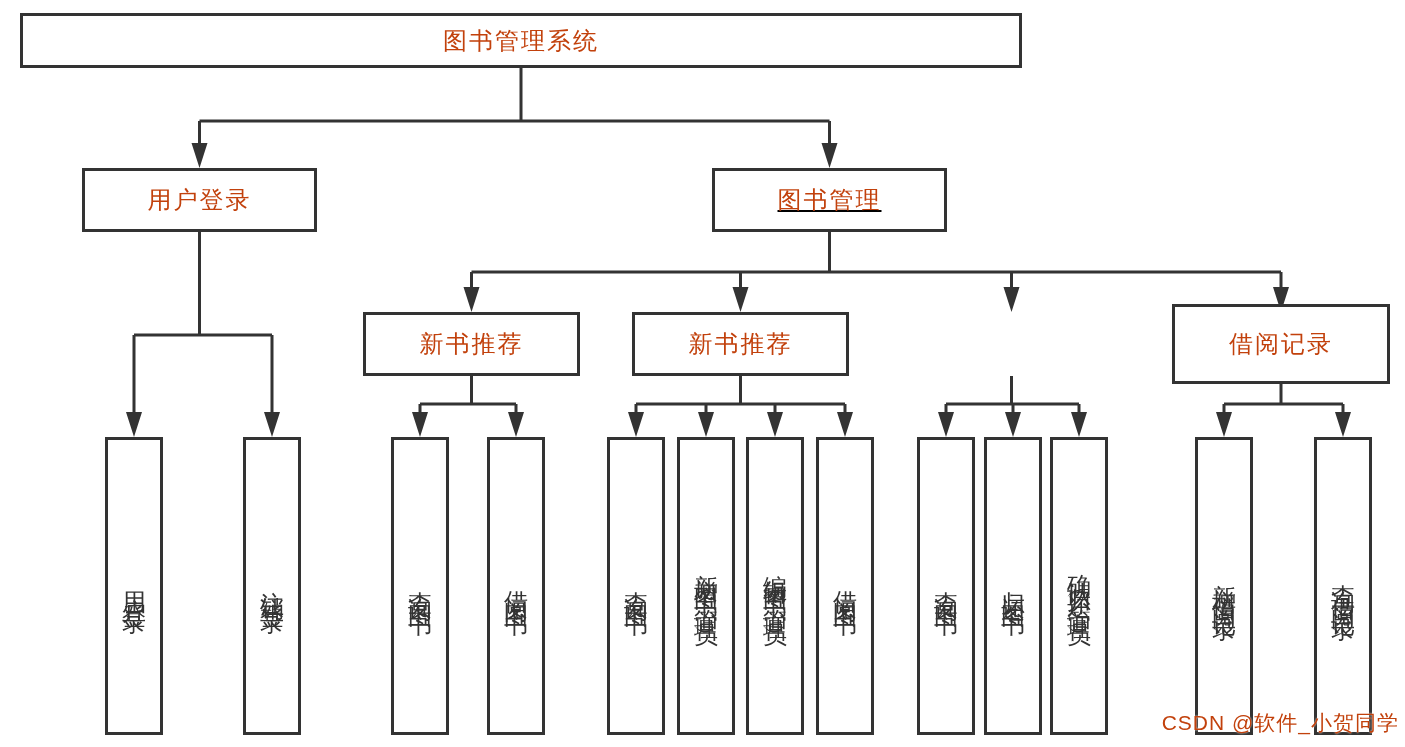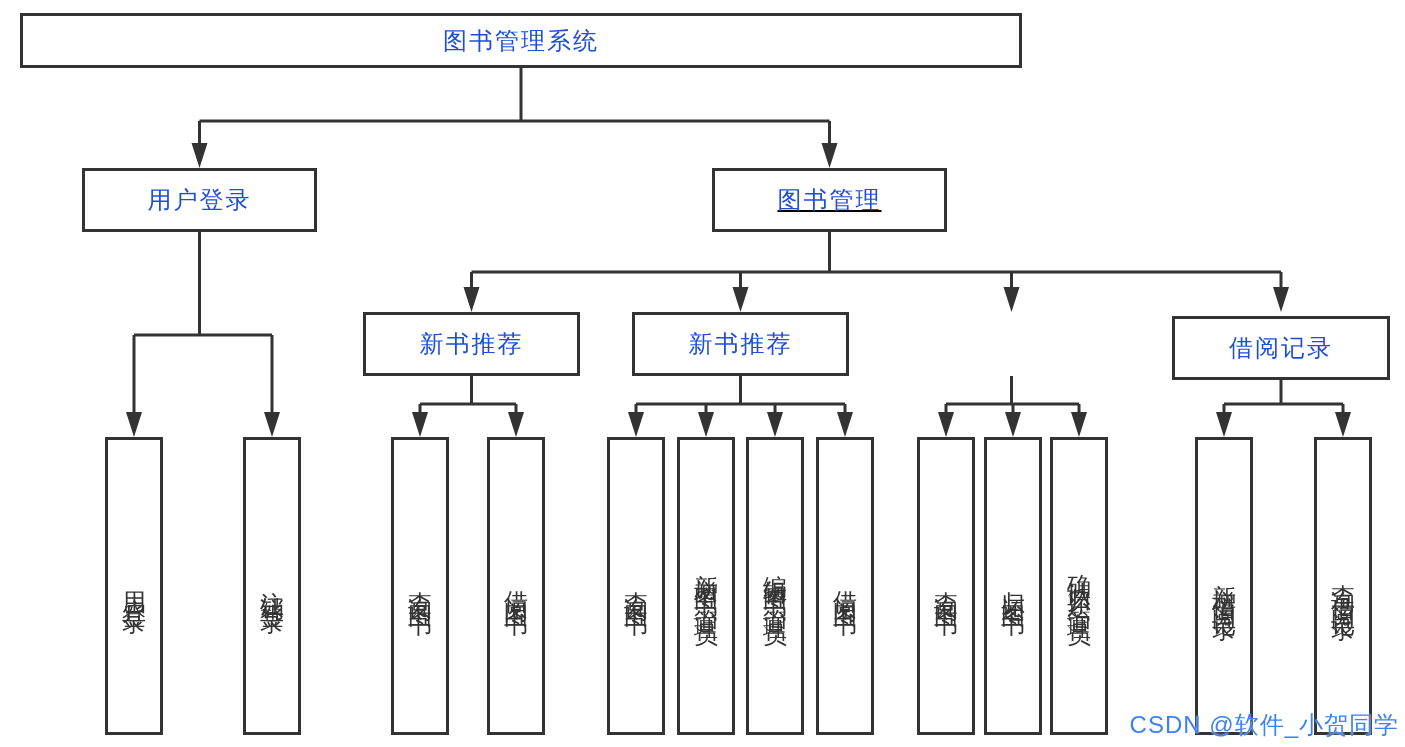--- a/index.html
+++ b/index.html
@@ -29,21 +29,21 @@
     background: #ffffff;
     border: 3px solid #333333;
     display: flex;
     align-items: center;
     justify-content: center;
     z-index: 2;
   }
   .hlabel {
     font-size: 24px;
     letter-spacing: 2px;
-    color: #1d4ed8;
+    color: #c2410c;
     white-space: nowrap;
     line-height: 1;
   }
   .leaf {
     top: 437px;
     width: 58px;
     height: 298px;
   }
   .vtext {
     writing-mode: vertical-rl;
@@ -52,23 +52,23 @@
     letter-spacing: 7px;
     line-height: 1;
     color: #333333;
     white-space: nowrap;
   }
   #watermark {
     position: absolute;
     right: 6px;
     top: 709px;
     z-index: 3;
-    font-size: 24px;
+    font-size: 21px;
     letter-spacing: 1px;
-    color: #3b82f6;
+    color: #c2410c;
     text-shadow: 0 0 2px #ffffff;
     white-space: nowrap;
     text-align: right;
   }
 </style>
 </head>
 <body>
 
 <div id="canvas">
 
@@ -111,21 +111,21 @@
   <div class="box" style="left:712px; top:168px; width:235px; height:64px;text-decoration:underline;">
     <span class="hlabel">图书管理</span>
   </div>
 
   <div class="box" style="left:363px; top:312px; width:217px; height:64px;">
     <span class="hlabel">新书推荐</span>
   </div>
   <div class="box" style="left:632px; top:312px; width:217px; height:64px;">
     <span class="hlabel">新书推荐</span>
   </div>
-  <div class="box" style="left:1172px; top:316px; width:218px; height:64px;font-family:Liberation Serif, serif;">
+  <div class="box" style="left:1172px; top:304px; width:218px; height:80px;font-family:Liberation Serif, serif;">
     <span class="hlabel">借阅记录</span>
   </div>
 
   <div class="box leaf" style="left:105px;">
     <span class="vtext">用户登录</span>
   </div>
   <div class="box leaf" style="left:243px;">
     <span class="vtext">注销登录</span>
   </div>
 

